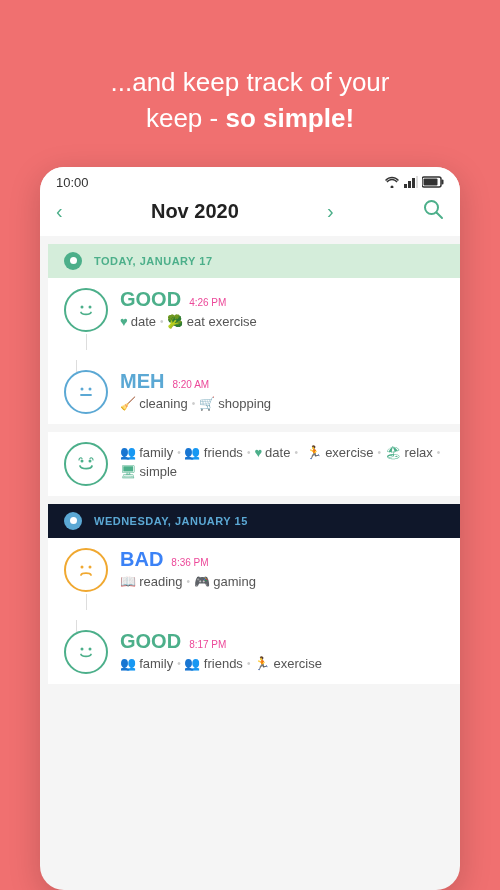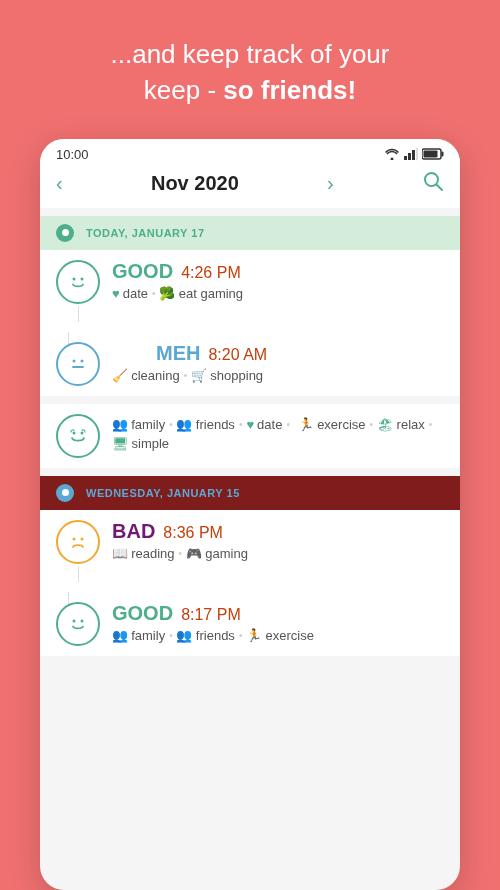--- a/index.html
+++ b/index.html
@@ -10,21 +10,21 @@
       font-family: 'Segoe UI', Arial, sans-serif;
       overflow: hidden;
       display: flex;
       flex-direction: column;
       align-items: center;
     }
 
     .header-text {
       text-align: center;
       color: white;
-      padding: 36px 30px 30px 30px;
+      padding: 64px 30px 30px 30px;
       font-size: 26px;
       line-height: 1.4;
     }
     .header-text span.bold {
       font-weight: 800;
     }
 
     .phone-frame {
       width: 420px;
       background: #f5f5f5;
@@ -69,41 +69,41 @@
       cursor: pointer;
     }
     .nav-search {
       color: #4CAF8A;
       font-size: 22px;
     }
 
     .content {
       flex: 1;
       overflow-y: auto;
-      padding: 8px 0 0 0;
+      padding: 8px 0 0 8px;
     }
 
     
     .day-block {
       background: white;
       margin: 0 0 8px 0;
       border-radius: 0;
     }
 
     .day-header {
       display: flex;
       align-items: center;
       padding: 8px 16px;
       gap: 12px;
     }
     .day-header.today {
       background: #d4edda;
     }
     .day-header.wednesday {
-      background: #7f1d1d;
+      background: #0f172a;
     }
     .day-dot {
       width: 18px;
       height: 18px;
       border-radius: 50%;
       display: flex;
       align-items: center;
       justify-content: center;
       flex-shrink: 0;
     }
@@ -165,26 +165,26 @@
     .entry-title-row {
       display: flex;
       align-items: baseline;
       gap: 8px;
     }
     .entry-mood-label {
       font-size: 20px;
       font-weight: 700;
     }
     .entry-mood-label.good { color: #4CAF8A; }
-    .entry-mood-label.meh { color: #5ba8d4; margin-left: 44px; }
+    .entry-mood-label.meh { color: #5ba8d4; }
     .entry-mood-label.rad { color: #4CAF8A; }
-    .entry-mood-label.bad { color: #701a75; }
+    .entry-mood-label.bad { color: #3b82f6; }
     .entry-time {
-      font-size: 16px;
-      color: #c2410c;
+      font-size: 10px;
+      color: #ec4899;
     }
     .entry-tags {
       display: flex;
       flex-wrap: wrap;
       align-items: center;
       gap: 4px;
       margin-top: 3px;
       font-size: 13px;
       color: #555;
     }
@@ -214,21 +214,21 @@
       letter-spacing: 0.5px;
       background: white;
     }
   </style>
 </head>
 <body>
 
 <div class="header-text">
   <span>...and keep track of your</span><br>
   <span>
-    <span>keep - </span><span class="bold">so friends!</span>
+    <span>keep - </span><span class="bold">so simple!</span>
   </span>
 </div>
 
 <div class="phone-frame">
 
   <div class="status-bar">
     <span>10:00</span>
     <div class="status-icons">
       <svg width="16" height="12" viewBox="0 0 16 12">
         <path d="M8 9.5a1.5 1.5 0 1 1 0 3 1.5 1.5 0 0 1 0-3z" fill="#333"></path>
@@ -288,21 +288,21 @@
             <span class="entry-time">4:26 PM</span>
           </div>
           <div class="entry-tags">
             <span class="tag-item">
               <span class="tag-icon green">♥</span>
               <span>date</span>
             </span>
             <span class="tag-dot">•</span>
             <span class="tag-item">
               <span class="tag-icon green">🥦</span>
-              <span>eat gaming</span>
+              <span>eat exercise</span>
             </span>
           </div>
         </div>
       </div>
 
       <div class="entry-row">
         <div style="display:flex;flex-direction:column;align-items:center;">
           <div class="mood-icon blue-meh">
             <svg width="26" height="26" viewBox="0 0 26 26" fill="none">
               <circle cx="9" cy="10" r="1.5" fill="#5ba8d4"></circle>

